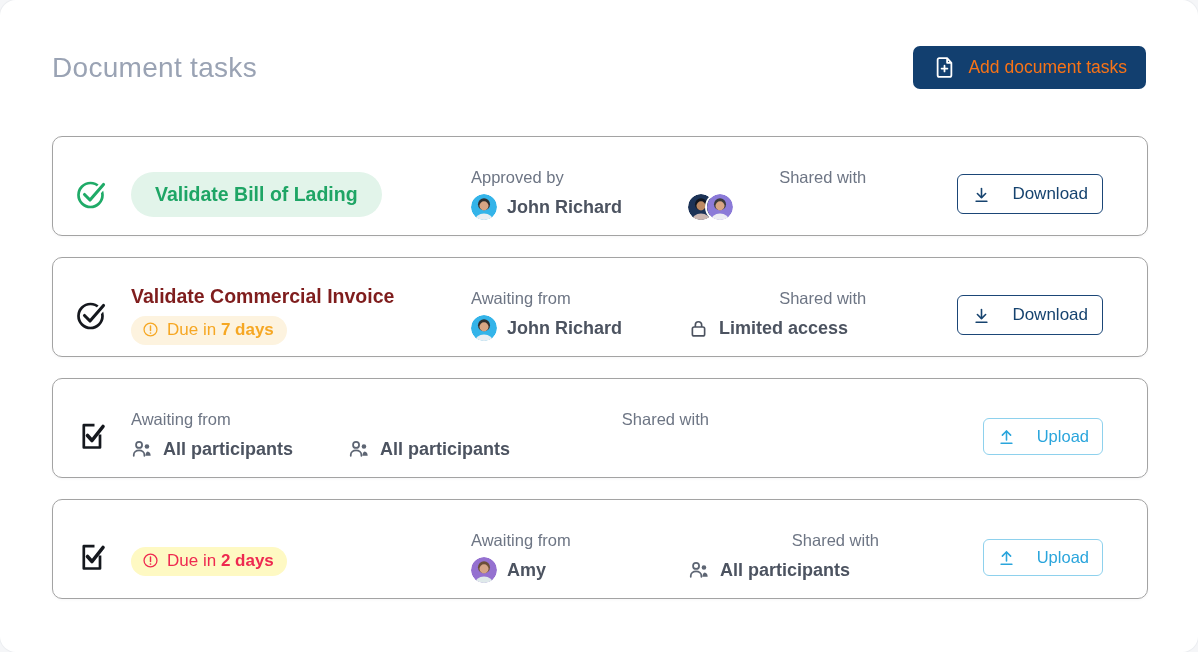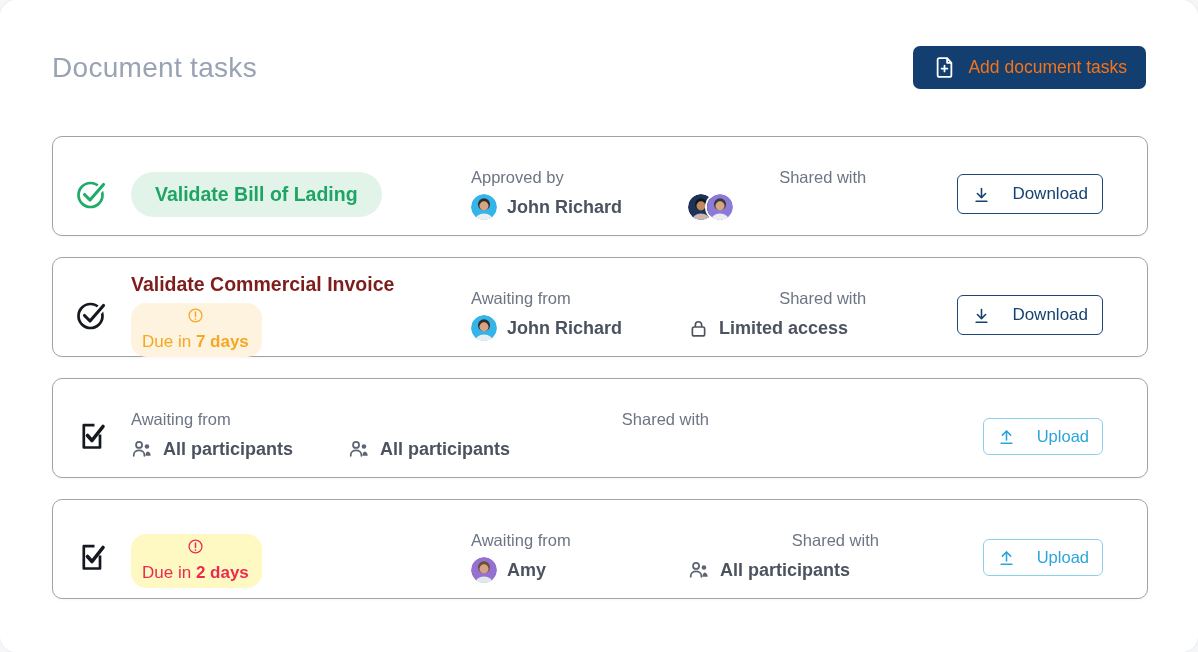--- a/index.html
+++ b/index.html
@@ -15,21 +15,21 @@
   
   .task-list{display:flex;flex-direction:column;gap:21px;margin:47px 50px 0 52px;}
   .card{display:flex;align-items:center;height:100px;background:#ffffff;border:1px solid #a3a3a3;
         border-radius:10px;box-shadow:0 1px 3px rgba(25,35,55,.04);padding:16px 44px 0 22px;box-sizing:border-box;}
   .cell-icon{width:34px;height:34px;flex:0 0 34px;margin-right:22px;display:flex;align-items:center;justify-content:center;}
   .cell-title{flex:0 0 340px;display:flex;flex-direction:column;align-items:flex-start;justify-content:center;box-sizing:border-box;padding-right:16px;}
   .task-title{font-size:19.5px;font-weight:700;color:#7f1d1d;line-height:1.15;}
   .badge-title{background:#e2f4ea;color:#1ea565;font-size:19.5px;font-weight:700;
                border-radius:23px;padding:11px 24px;}
   .due-pill{display:inline-flex;align-items:center;gap:8px;margin-top:8px;border-radius:15px;
-            padding:4px 13px 5px 11px;font-size:17px;flex-direction:column;}
+            padding:4px 13px 5px 11px;font-size:17px;}
   .due-pill .due-val{font-weight:700;}
   .due-warning{background:#fdf3df;color:#f6a723;}
   .due-danger{background:#fef9c3;color:#ee2950;}
   .cell{display:flex;flex-direction:column;justify-content:center;}
   .cell-person{flex:0 0 217px;}
   .cell-shared{flex:1 1 auto;text-align:center;}
   .cell-label{font-size:16.5px;color:#6d7584;margin-bottom:7px;}
   .cell-value{display:flex;align-items:center;gap:10px;font-size:18px;font-weight:700;color:#4c5360;min-height:26px;}
   .cell-value .ico{display:flex;align-items:center;}
   .avatar{width:26px;height:26px;border-radius:50%;display:block;}

